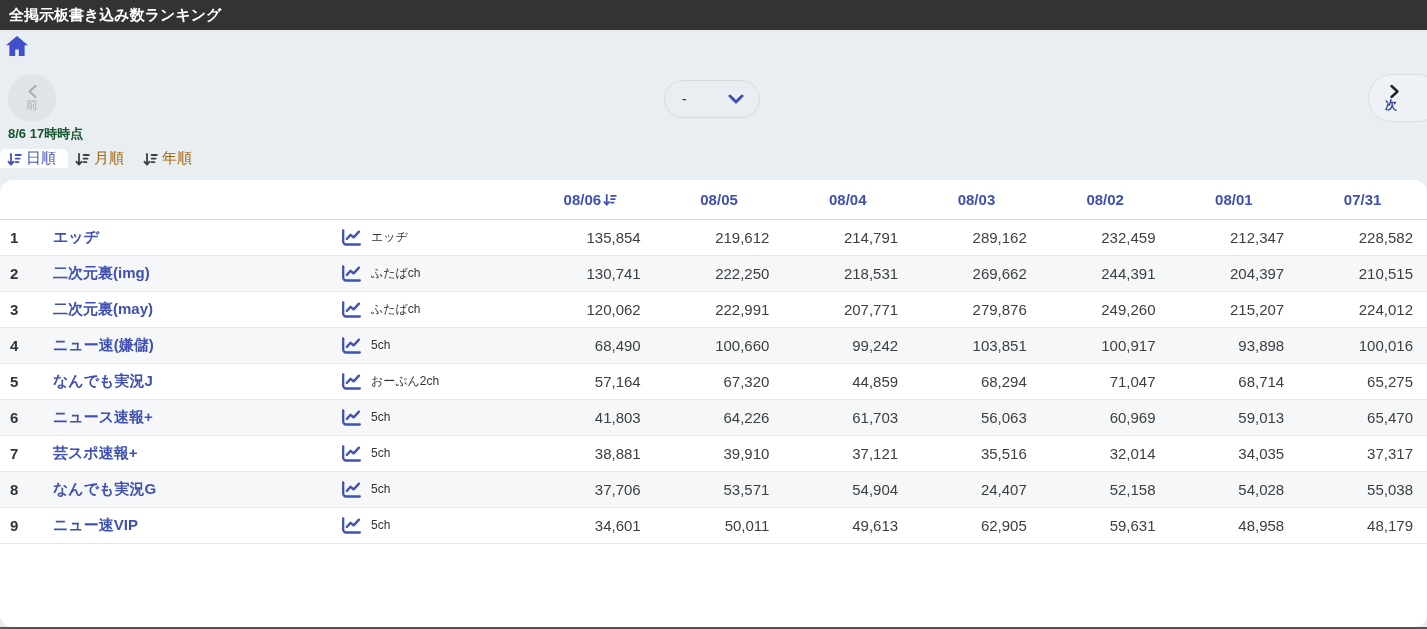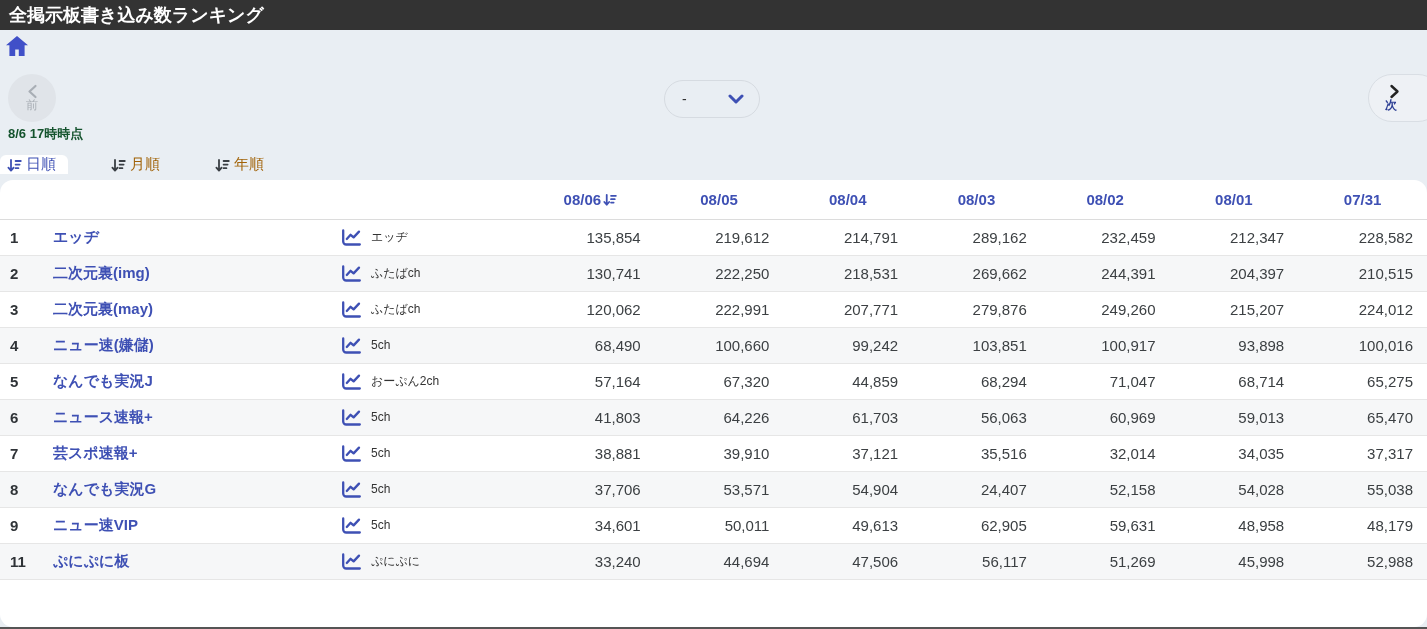--- a/index.html
+++ b/index.html
@@ -6,21 +6,21 @@
   body{
     width:1427px;height:629px;position:relative;overflow:hidden;
     background:#e9eef3;
     font-family:"Liberation Sans","DejaVu Sans",sans-serif;
     -webkit-font-smoothing:antialiased;
   }
   
   .titlebar{
     position:absolute;top:0;left:0;right:0;height:30px;
     background:#333333;color:#ffffff;
-    font-size:18px;font-weight:bold;line-height:30px;
+    font-size:15px;font-weight:bold;line-height:30px;
     padding-left:9px;box-sizing:border-box;
   }
   
   .home{position:absolute;top:35px;left:5px;width:24px;height:22px;cursor:pointer;}
   
   .prev-btn{
     position:absolute;top:74px;left:8px;width:48px;height:48px;
     border-radius:26px;background:#e0e4e9;
     display:flex;flex-direction:column;align-items:center;justify-content:center;
     color:#a8aeb5;font-size:12px;line-height:1.1;user-select:none;
@@ -39,21 +39,21 @@
     background:#eef1f5;
     display:flex;flex-direction:column;align-items:flex-start;justify-content:center;
     padding-left:16px;font-size:12px;line-height:1.15;cursor:pointer;
   }
   .next-btn .lbl{color:#2c3e94;font-weight:bold;}
   .timestamp{
     position:absolute;top:125px;left:8px;
     font-size:13px;font-weight:bold;color:#14532d;
   }
   
-  .tabs{position:absolute;top:149px;left:0;height:31px;display:flex;align-items:center;gap:36px;}
+  .tabs{position:absolute;top:149px;left:0;height:31px;display:flex;align-items:flex-start;}
   .tab{
     display:flex;align-items:center;gap:4px;
     padding:0 12px 0 7px;font-size:15px;color:#a16207;cursor:pointer;white-space:nowrap;
   }
   .tab .sort-ic{display:inline-flex;margin-top:1px;}
   .tab.active{background:#ffffff;color:#3e50b4;border-radius:6px 6px 0 0;}
   
   .table-wrap{position:absolute;top:180px;left:0;right:0;bottom:2px;background:#ffffff;border-radius:13px;}
   table{width:100%;border-collapse:collapse;table-layout:fixed;font-size:15px;}
   thead th{
@@ -332,34 +332,17 @@
                 </g>
               </svg></span><span class="src-label">5ch</span></td>
           <td class="num">34,601</td>
           <td class="num">50,011</td>
           <td class="num">49,613</td>
           <td class="num">62,905</td>
           <td class="num">59,631</td>
           <td class="num">48,958</td>
           <td class="num">48,179</td>
         </tr>
-        <tr>
-          <td class="rank">11</td>
-          <td class="name"><a>ぷにぷに板</a></td>
-          <td class="src"><span class="chart-ic"><svg width="21" height="18" viewBox="0 0 21 18">
-                <g fill="none" stroke="#3e50b4" stroke-width="2.3" stroke-linecap="round" stroke-linejoin="round">
-                  <path d="M2.2 1.5 v11 a3 3 0 0 0 3 3 h13.6"></path>
-                  <path d="M5.8 10 L9.6 5.8 L12.6 8.4 L18 2.6"></path>
-                </g>
-              </svg></span><span class="src-label">ぷにぷに</span></td>
-          <td class="num">33,240</td>
-          <td class="num">44,694</td>
-          <td class="num">47,506</td>
-          <td class="num">56,117</td>
-          <td class="num">51,269</td>
-          <td class="num">45,998</td>
-          <td class="num">52,988</td>
-        </tr>
       </tbody>
   </table>
 </div>
 
 <div class="bottom-strip"></div>
 
 </body></html>

